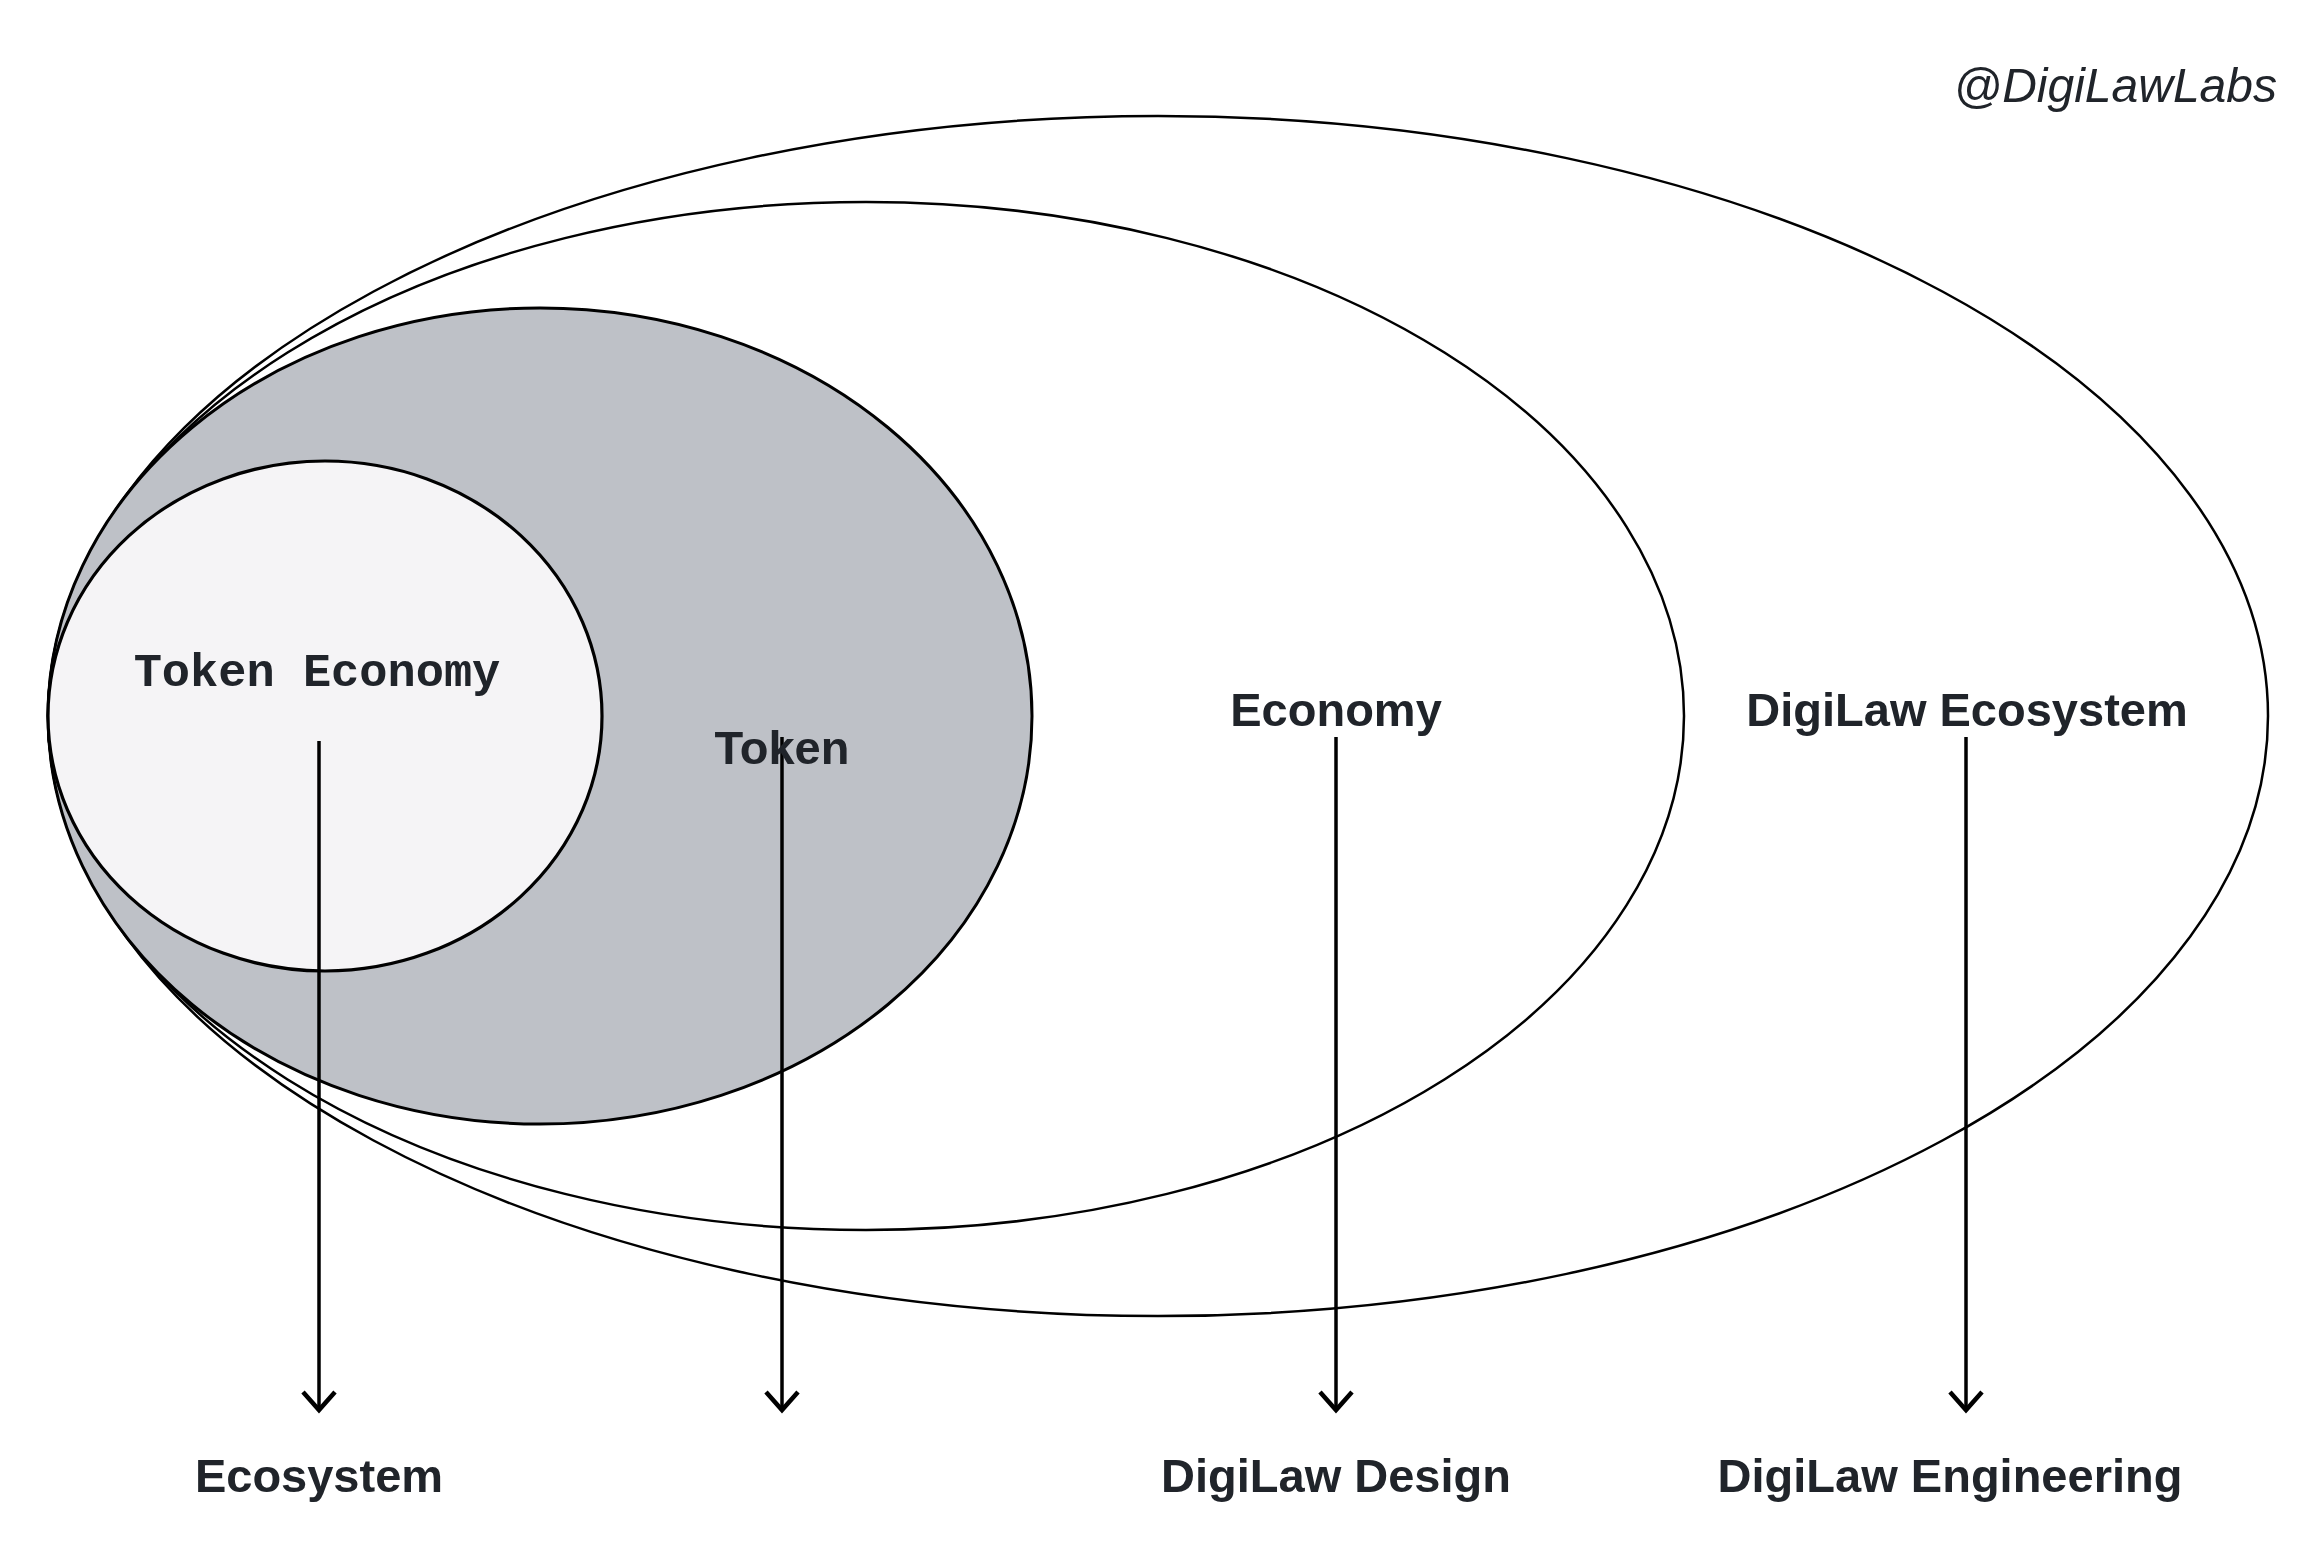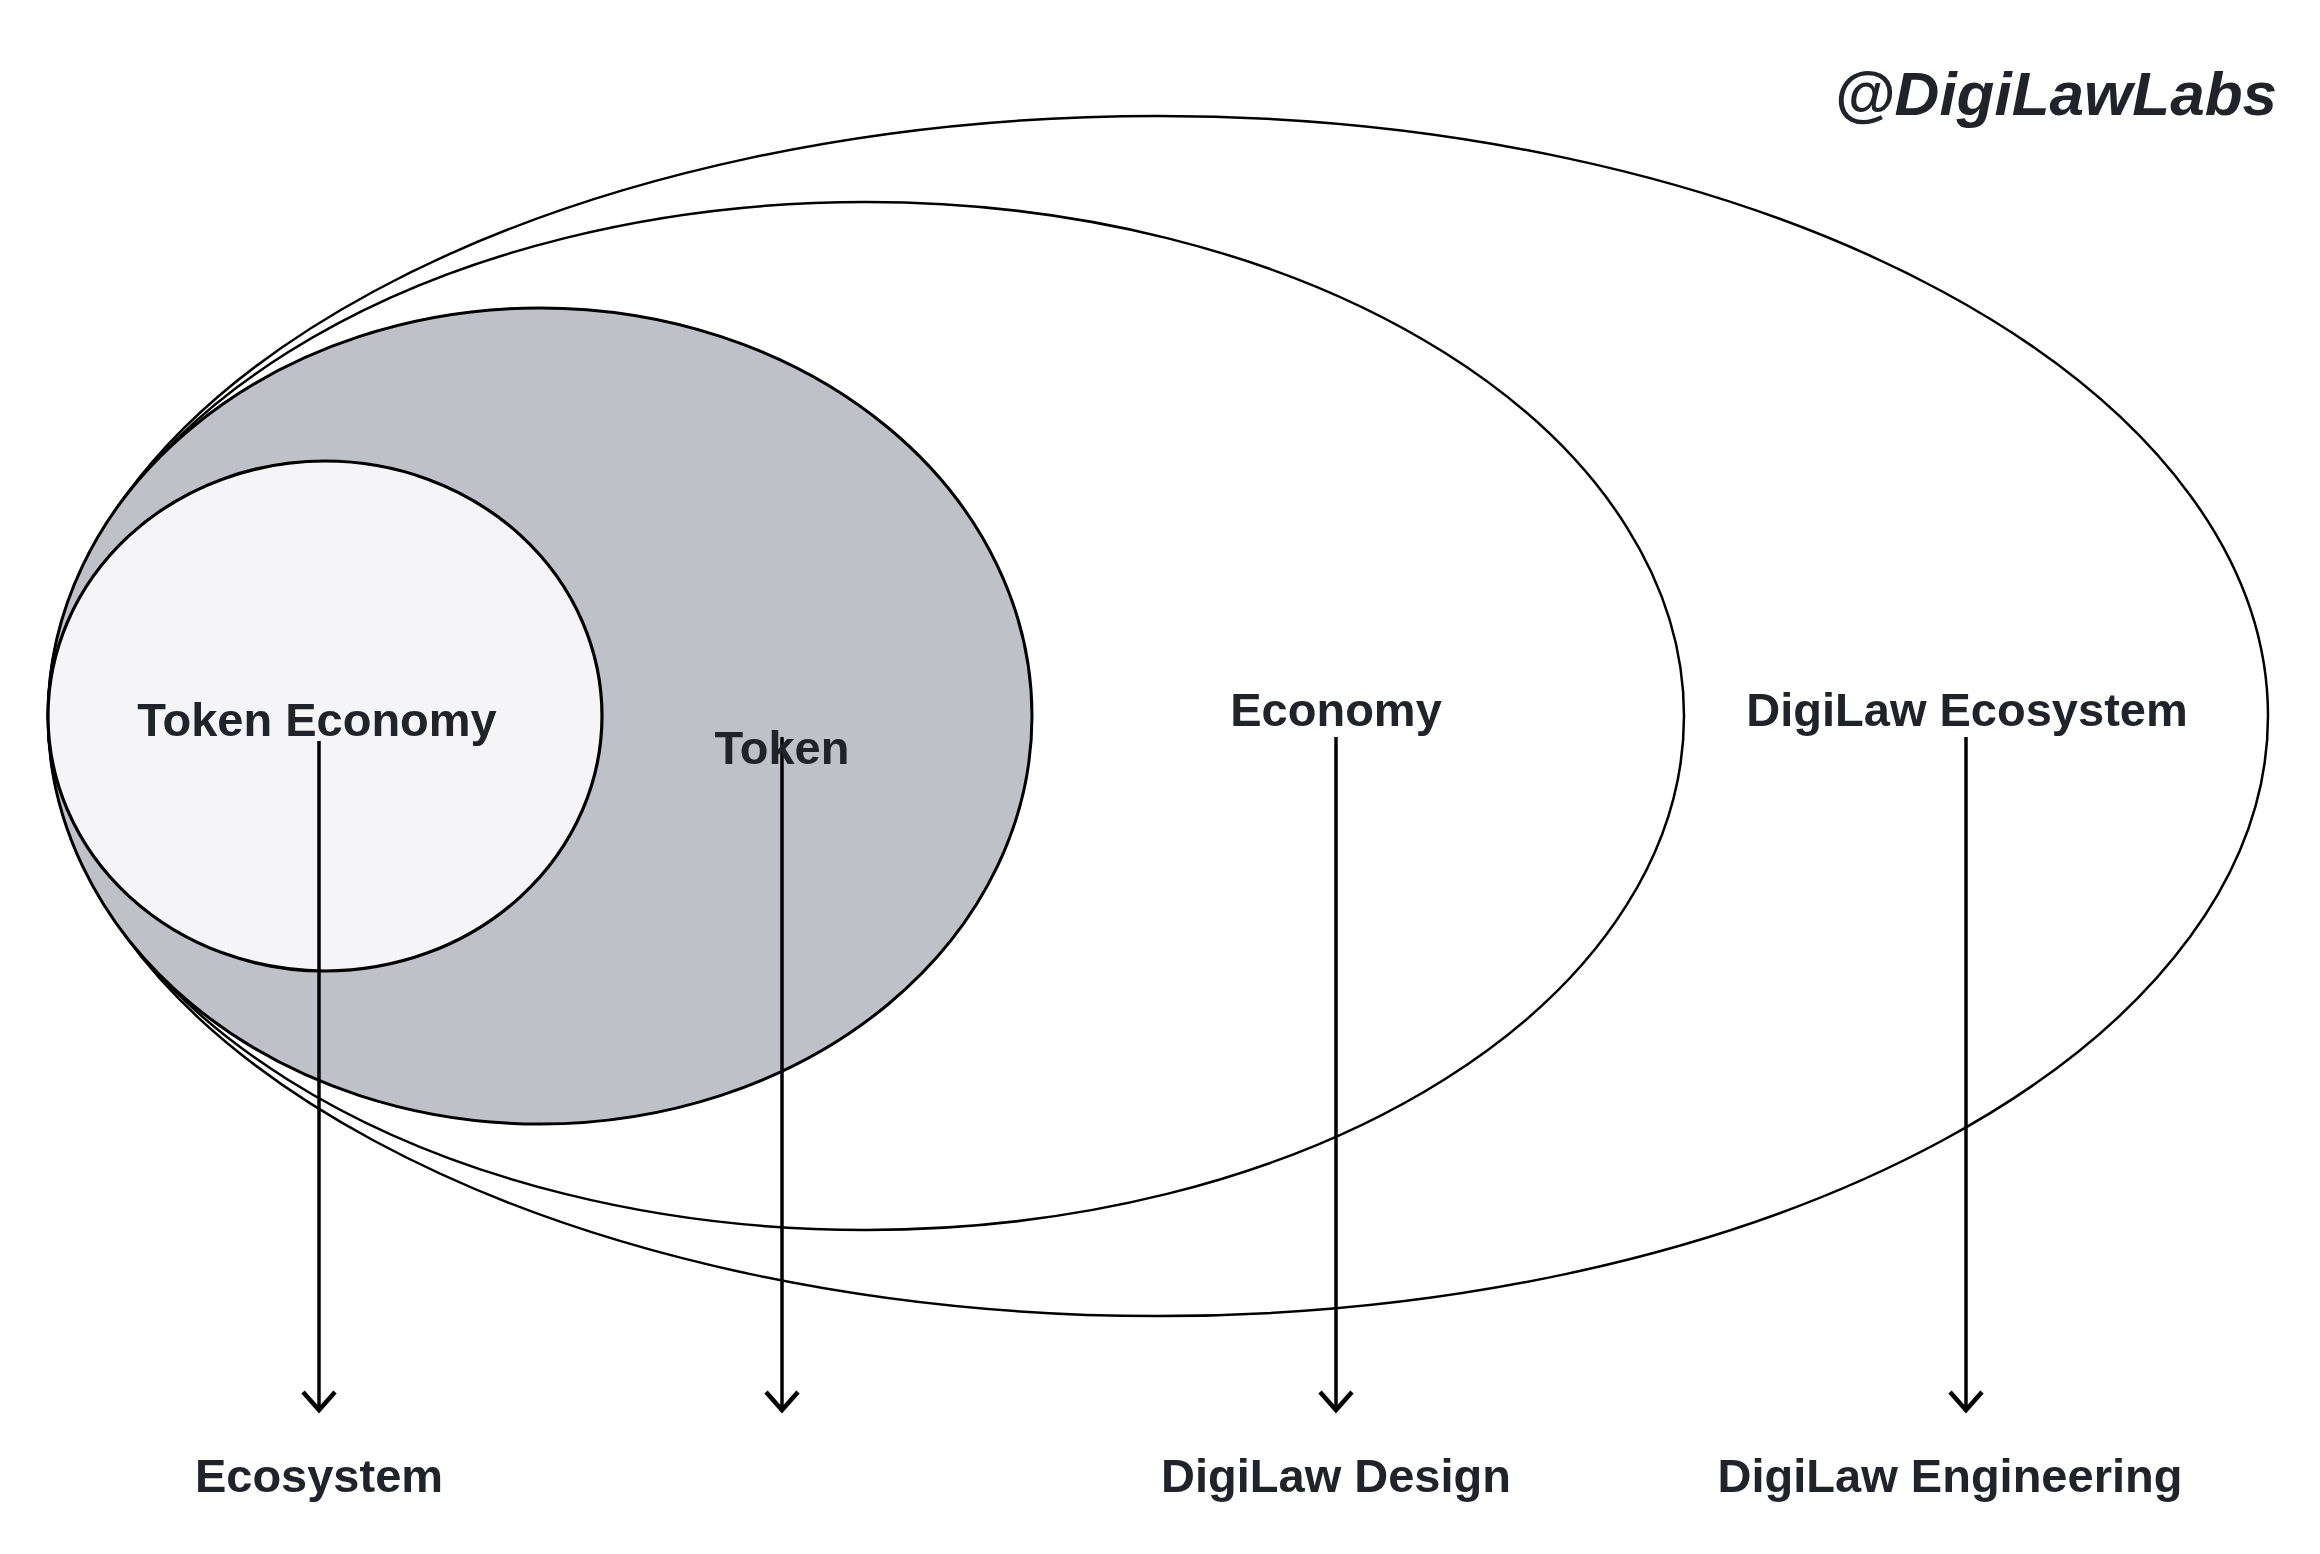--- a/index.html
+++ b/index.html
@@ -25,36 +25,36 @@
   .label {
     position: absolute;
     transform: translate(-50%, -50%);
     color: #20242a;
     font-weight: 700;
     font-size: 47px;
     line-height: 1.1;
     white-space: nowrap;
     letter-spacing: 0px;
   }
-  .ring-label-1    { left: 317px;  top: 720px; }
+  .ring-label-1    { left: 317px;  top: 674px; font-family: Liberation Mono, monospace; }
   .ring-label-2    { left: 782px;  top: 748px; }
   .ring-label-3    { left: 1336px; top: 710px; }
   .ring-label-4    { left: 1967px; top: 710px; text-align: center; }
   .bottom-label-1  { left: 319px;  top: 1476px; }
   .bottom-label-2  { left: 786px;  top: 1476px; }
   .bottom-label-3  { left: 1336px; top: 1476px; }
   .bottom-label-4  { left: 1950px; top: 1476px; }
   .watermark {
     position: absolute;
     right: 43px;
     top: 58px;
     color: #20242a;
-    font-weight: 700;
+    font-weight: 400;
     font-style: italic;
-    font-size: 62px;
+    font-size: 48px;
     white-space: nowrap;
   }
 </style>
 </head>
 <body>
 
 <div class="canvas">
 
   <svg class="diagram-svg" viewBox="0 0 2320 1554">
 

